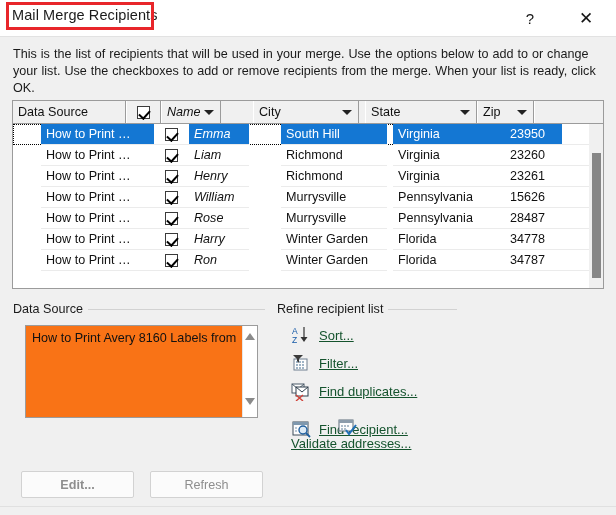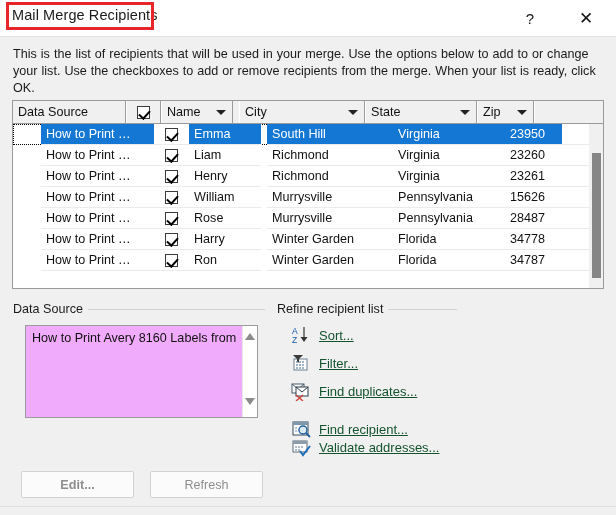--- a/index.html
+++ b/index.html
@@ -78,22 +78,22 @@
 
   .caret {
     position:absolute; right:6px; top:50%; margin-top:-2px;
     width:0;height:0;border-left:5px solid transparent;
     border-right:5px solid transparent;border-top:5px solid #222;
   }
 
   
   .c-src  { left:0px;   width:113px; }
   .c-chk  { left:113px; width:35px;  }
-  .c-name { left:148px; width:72px;  }
-  .c-city { left:226px; width:126px; }
+  .c-name { left:148px; width:60px;font-style:italic;  }
+  .c-city { left:240px; width:106px; }
   .c-state{ left:352px; width:112px;align-items:center; }
   .c-zip  { left:464px; width:57px;  }
   .c-pad  { left:521px; width:71px;  }
 
   .grid-head .c-pad { border-right:none; }
 
   .data-row .cell { border-bottom:1px solid #ebebeb; height:21px;margin-left:28px; }
 
   .data-row.selected .cell { background:#1477d3; color:#ffffff; }
   .data-row.selected .c-chk { background:#ffffff; }
@@ -141,21 +141,21 @@
   }
 
   #ds-label { left:13px; top:265px; }
   #ds-line  { left:83px; top:272px; width:182px; }
   #rr-label { left:277px; top:265px; }
   #rr-line  { left:385px; top:272px; width:72px; }
 
   
   #ds-listbox {
     position:absolute; left:25px; top:288px; width:233px; height:93px;
-    background:#f0abfc; border:1px solid #9b9b9b;
+    background:#f97316; border:1px solid #9b9b9b;
   }
   #ds-item {
     position:absolute; left:6px; top:5px; width:212px;
     font-size:12.6px; color:#111; white-space:nowrap; overflow:hidden;
   }
   #ds-sb-track {
     position:absolute; right:0; top:0; width:15px; height:91px;
     background:#ffffff; border-left:1px solid #e6e6e6;
   }
   .sb-arrow {
@@ -185,21 +185,21 @@
     position:relative; flex:0 0 auto;
   }
   .refine-link {
     font-size:13px; color:#14532d;
     text-decoration:underline; white-space:nowrap;
   }
   #refine-sort      { top:287px; }
   #refine-filter    { top:315px; }
   #refine-dupes     { top:343px; }
   #refine-find      { top:381px;justify-content:flex-end; }
-  #refine-validate  { top:399px; }
+  #refine-validate  { top:379px;flex-direction:column; }
 
   
   #ok-wrap {
     position:absolute; left:484px; top:473px; width:118px; height:33px;
     border:3px solid #e8262a;
   }
 
   
   #resize-grip {
     position:absolute; left:0; bottom:0; width:616px; height:9px;

